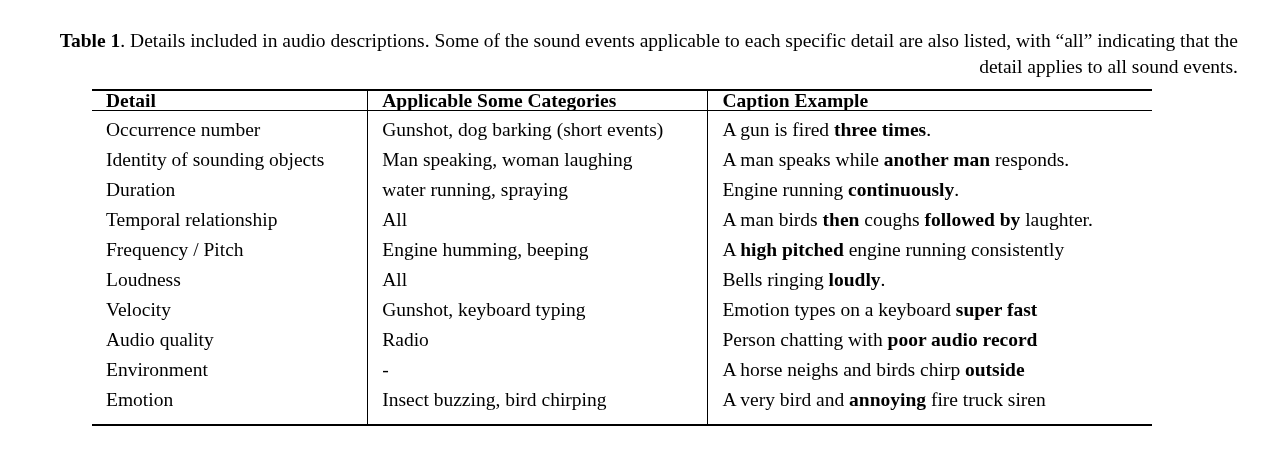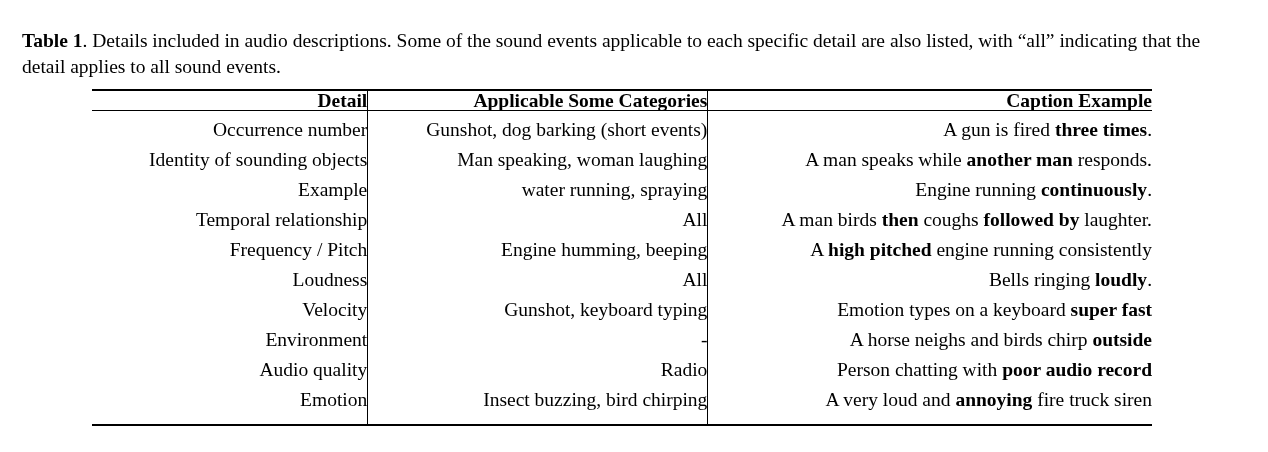--- a/index.html
+++ b/index.html
@@ -17,36 +17,36 @@
   .page {
     position: relative;
     width: 1268px;
     height: 452px;
     box-sizing: border-box;
     padding: 28px 20px 0 20px;
   }
   .caption {
     font-size: 19.5px;
     line-height: 1.33;
-    text-align: left;
+    text-align: right;
     width: 1216px;
     margin: 0 auto 0 2px;
   }
   .caption .label {
     font-weight: bold;
   }
   table.tbl {
     border-collapse: collapse;
     margin: 9px auto 0 72px;
     width: 1060px;
     font-size: 19.5px;
     line-height: 1.0;
   }
   table.tbl td, table.tbl th {
-    text-align: right;
+    text-align: left;
     vertical-align: baseline;
     padding: 0;
   }
   
   .rule-top {
     border-top: 2.2px solid #000;
   }
   .rule-mid {
     border-bottom: 1.1px solid #000;
   }
@@ -111,21 +111,21 @@
         <td class="c3"><span>A gun is fired </span><span class="bi">three times</span><span>.</span></td>
       </tr>
 
       <tr>
         <td class="c1">Identity of sounding objects</td>
         <td class="c2">Man speaking, woman laughing</td>
         <td class="c3"><span>A man speaks while </span><span class="bi">another man</span><span> responds.</span></td>
       </tr>
 
       <tr>
-        <td class="c1">Example</td>
+        <td class="c1">Duration</td>
         <td class="c2">water running, spraying</td>
         <td class="c3"><span>Engine running </span><span class="bi">continuously</span><span>.</span></td>
       </tr>
 
       <tr>
         <td class="c1">Temporal relationship</td>
         <td class="c2">All</td>
         <td class="c3"><span>A man birds </span><span class="bi">then</span><span> coughs </span><span class="bi">followed by</span><span> laughter.</span></td>
       </tr>
 
@@ -141,35 +141,35 @@
         <td class="c3"><span>Bells ringing </span><span class="bi">loudly</span><span>.</span></td>
       </tr>
 
       <tr>
         <td class="c1">Velocity</td>
         <td class="c2">Gunshot, keyboard typing</td>
         <td class="c3"><span>Emotion types on a keyboard </span><span class="bi">super fast</span><span></span></td>
       </tr>
 
       <tr>
+        <td class="c1">Audio quality</td>
+        <td class="c2">Radio</td>
+        <td class="c3"><span>Person chatting with </span><span class="bi">poor audio record</span><span></span></td>
+      </tr>
+
+      <tr>
         <td class="c1">Environment</td>
         <td class="c2">-</td>
         <td class="c3"><span>A horse neighs and birds chirp </span><span class="bi">outside</span><span></span></td>
       </tr>
 
-      <tr>
-        <td class="c1">Audio quality</td>
-        <td class="c2">Radio</td>
-        <td class="c3"><span>Person chatting with </span><span class="bi">poor audio record</span><span></span></td>
-      </tr>
-
       <tr class="last-body">
         <td class="c1">Emotion</td>
         <td class="c2">Insect buzzing, bird chirping</td>
-        <td class="c3"><span>A very loud and </span><span class="bi">annoying</span><span> fire truck siren</span></td>
+        <td class="c3"><span>A very bird and </span><span class="bi">annoying</span><span> fire truck siren</span></td>
       </tr>
 
       <tr class="spacer-row rule-bottom">
         <td></td>
         <td></td>
         <td></td>
       </tr>
 
     </tbody>
   </table>

